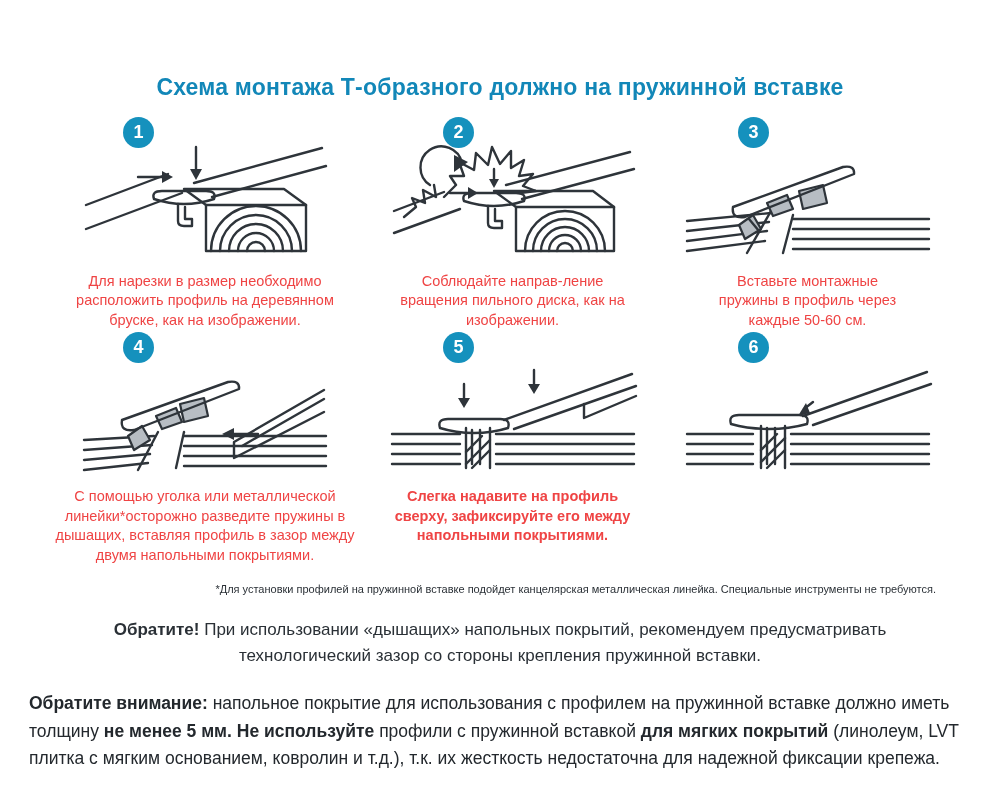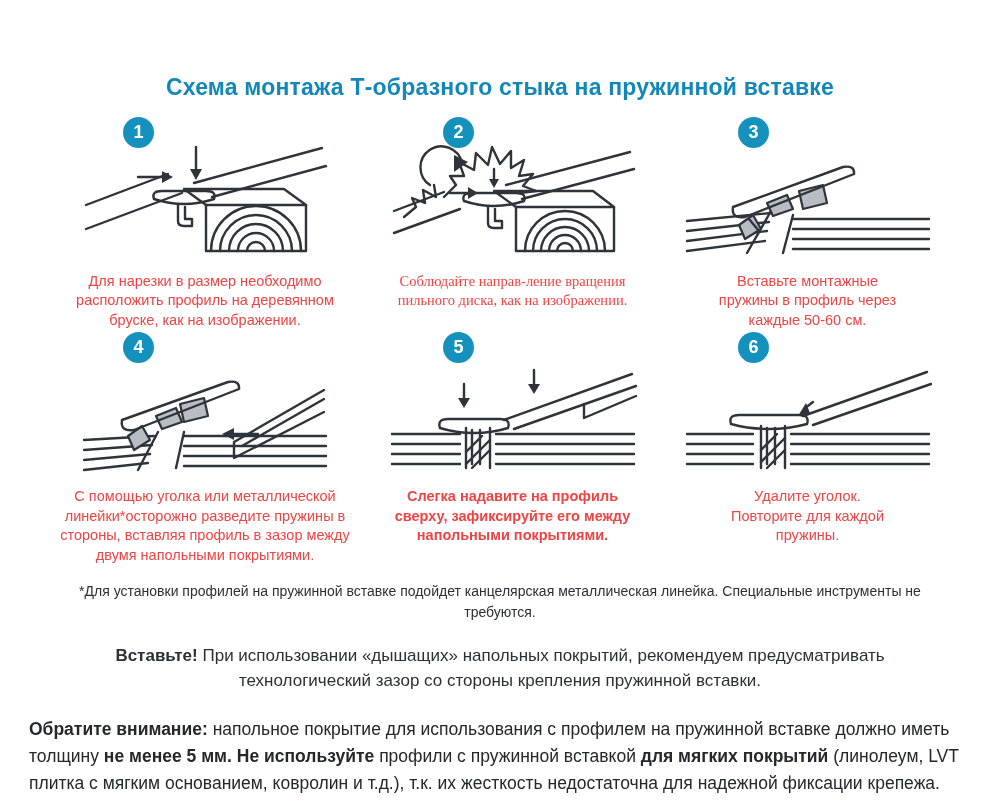--- a/index.html
+++ b/index.html
@@ -23,49 +23,49 @@
     position:absolute;top:2px;left:78px;width:31px;height:31px;border-radius:50%;
     background:#1591bd;color:#ffffff;font-weight:700;font-size:18px;
     display:flex;align-items:center;justify-content:center;
   }
   .step svg{margin-top:24px;display:block;}
   .caption{
     margin:6px auto 0 auto;text-align:center;
     font-size:14.5px;line-height:1.34;color:#ef4444;
   }
   .cap-1{max-width:262px;}
-  .cap-2{max-width:250px;font-family:Liberation Serif, serif;}
+  .cap-2{max-width:250px;}
   .cap-3{max-width:190px;}
   .cap-4{max-width:306px;}
   .cap-5{max-width:262px;font-weight:bold;}
   .cap-6{max-width:178px;}
   .footnote{
-    margin:16px auto 4px auto;max-width:872px;text-align:center;
-    font-size:14px;line-height:1.5;color:#2a3036;
+    margin:16px auto 4px auto;max-width:872px;text-align:right;
+    font-size:11px;line-height:1.5;color:#2a3036;
   }
   .attention{
     margin:20px auto 0 auto;max-width:782px;text-align:center;
     font-size:17px;line-height:1.5;color:#2a3036;
   }
   .note{
     margin:22px auto 0 auto;max-width:942px;text-align:left;
     font-size:17.5px;line-height:1.55;color:#23282d;
   }
   .seg-b{font-weight:700;}
   
   .art{stroke:#2e343a;stroke-width:2.4;fill:none;stroke-linecap:round;stroke-linejoin:round;}
   .fillDark{fill:#2e343a;stroke:none;}
   .spring{fill:#b7bdc3;stroke:#2e343a;stroke-width:2.2;stroke-linejoin:round;}
 </style>
 </head>
 <body>
 
 <div class="page">
 
-  <h1 class="title">Схема монтажа Т-образного стыка на пружинной вставке</h1>
+  <h1 class="title">Схема монтажа Т-образного должно на пружинной вставке</h1>
 
   <div class="grid">
 
     <div class="step">
       <div class="badge">1</div>
       <svg width="250" height="125" viewBox="0 0 250 125">
         <path class="art" d="M6,64 L88,33"></path>
         <path class="art" d="M6,88 L102,52"></path>
         <path class="art" d="M114,42 L242,7"></path>
         <path class="art" d="M132,56 L246,25"></path>
@@ -151,21 +151,21 @@
         <path class="art" d="M78,76 L58,114"></path>
         <polygon class="spring" points="48,80 62,70 70,84 54,94"></polygon>
         <polygon class="spring" points="76,60 96,52 102,66 82,73"></polygon>
         <polygon class="spring" points="100,48 124,42 128,60 104,66"></polygon>
         <path class="art" d="M42,64 L148,26 Q160,24 159,33 L54,74 Q40,76 42,64 Z"></path>
         <path class="art" d="M244,34 L154,86 L154,102 L244,56"></path>
         <path class="art" d="M162,90 L244,43"></path>
         <path class="art" d="M178,78 L152,78"></path>
         <polygon class="fillDark" points="154,72 154,84 142,78"></polygon>
       </svg>
-      <p class="caption cap-4">С помощью уголка или металлической линейки*осторожно разведите пружины в стороны, вставляя профиль в зазор между двумя напольными покрытиями.</p>
+      <p class="caption cap-4">С помощью уголка или металлической линейки*осторожно разведите пружины в дышащих, вставляя профиль в зазор между двумя напольными покрытиями.</p>
     </div>
 
     <div class="step">
       <div class="badge">5</div>
       <svg width="250" height="125" viewBox="0 0 250 125">
         <path class="art" d="M4,78 H72"></path>
           <path class="art" d="M4,88 H72"></path>
         <path class="art" d="M4,98 H72"></path>
           <path class="art" d="M4,108 H72"></path>
         <path class="art" d="M108,78 H246"></path>
@@ -208,24 +208,23 @@
         <path class="art" d="M78,106 L102,82" stroke-width="1.6"></path>
         <path class="art" d="M84,112 L102,94" stroke-width="1.6"></path>
         <path class="art" d="M84,72 V108"></path>
           <path class="art" d="M92,72 V108"></path>
         <path class="art" d="M48,68 Q45,59 56,59 L116,59 Q127,59 124,68 Q106,73 86,73 Q66,73 48,68 Z"></path>
         <path class="art" d="M120,60 L244,16"></path>
         <path class="art" d="M130,69 L248,28"></path>
         <path class="art" d="M130,46 L121,53"></path>
         <polygon class="fillDark" points="123,47 115,60 127,57"></polygon>
       </svg>
-      <p class="caption cap-6">Удалите уголок. Повторите для каждой пружины.</p>
     </div>
 
   </div>
 
   <p class="footnote">*Для установки профилей на пружинной вставке подойдет канцелярская металлическая линейка. Специальные инструменты не требуются.</p>
 
-  <p class="attention"><span class="seg-b">Вставьте!</span><span> При использовании «дышащих» напольных покрытий, рекомендуем предусматривать технологический зазор со стороны крепления пружинной вставки.</span></p>
+  <p class="attention"><span class="seg-b">Обратите!</span><span> При использовании «дышащих» напольных покрытий, рекомендуем предусматривать технологический зазор со стороны крепления пружинной вставки.</span></p>
 
   <p class="note"><span class="seg-b">Обратите внимание:</span><span> напольное покрытие для использования с профилем на пружинной вставке должно иметь толщину </span><span class="seg-b">не менее 5 мм.</span><span> </span><span class="seg-b">Не используйте</span><span> профили с пружинной вставкой </span><span class="seg-b">для мягких покрытий</span><span> (линолеум, LVT плитка с мягким основанием, ковролин и т.д.), т.к. их жесткость недостаточна для надежной фиксации крепежа.</span></p>
 
 </div>
 
 </body></html>

